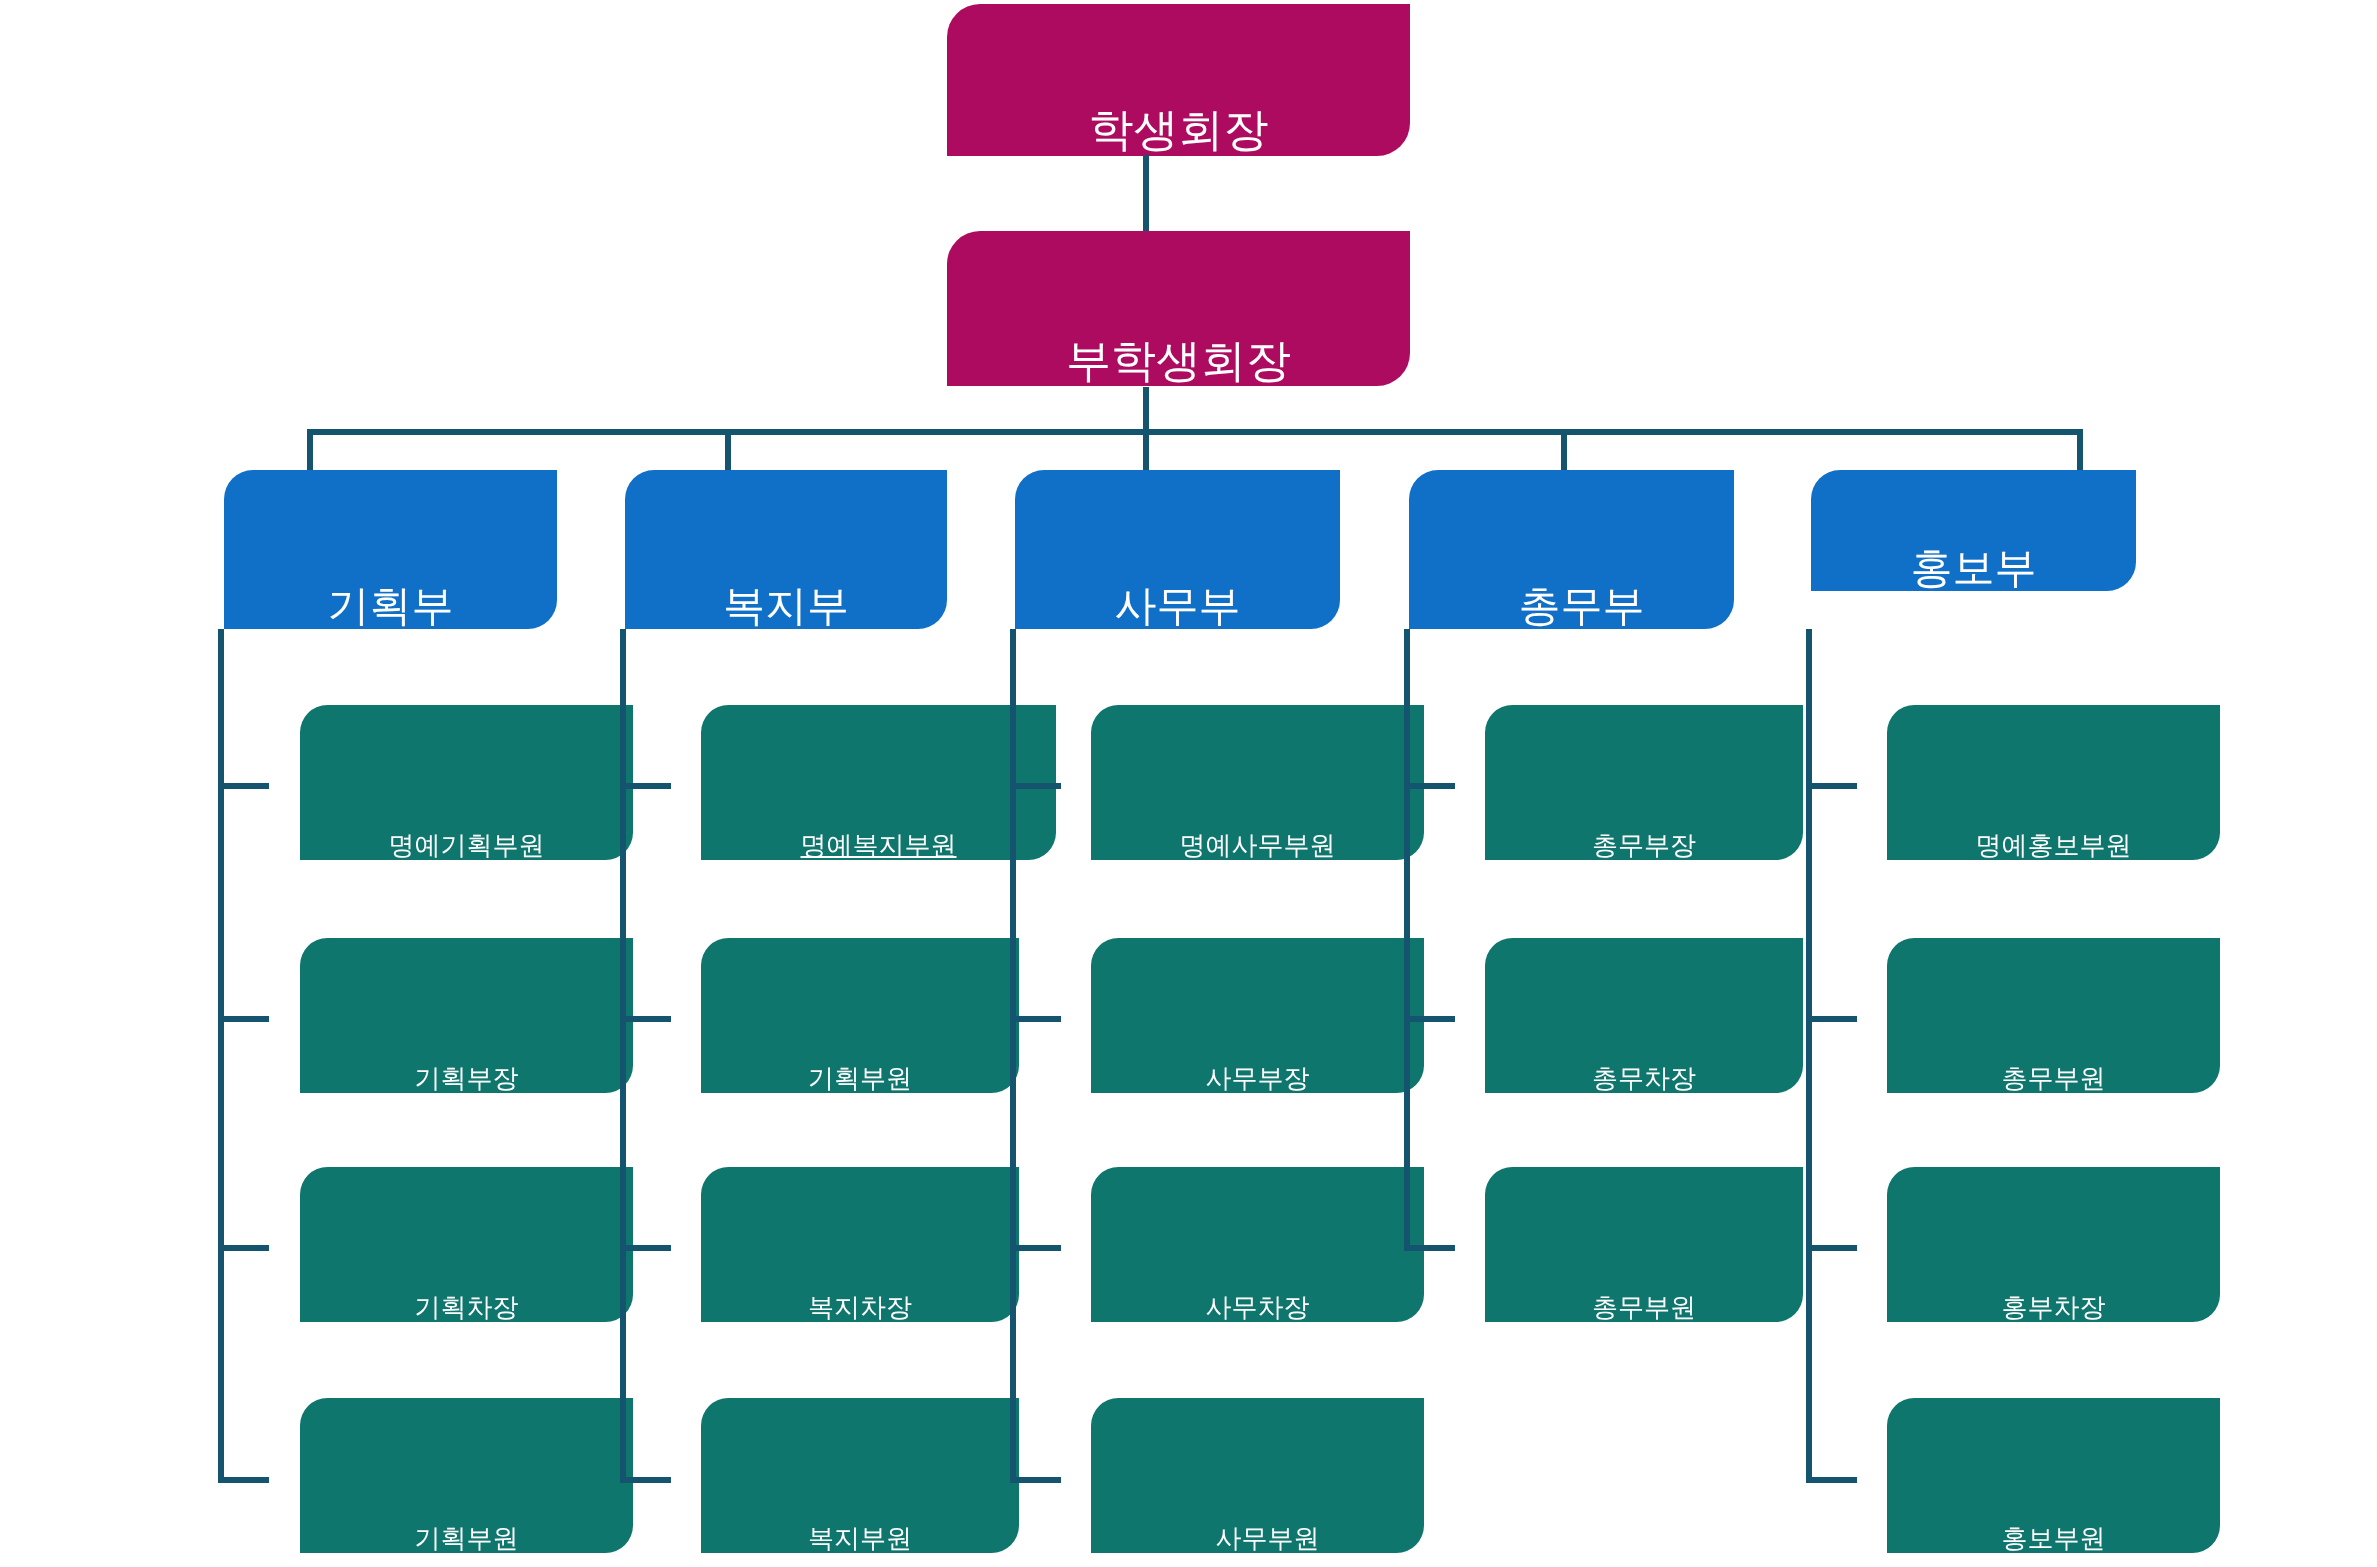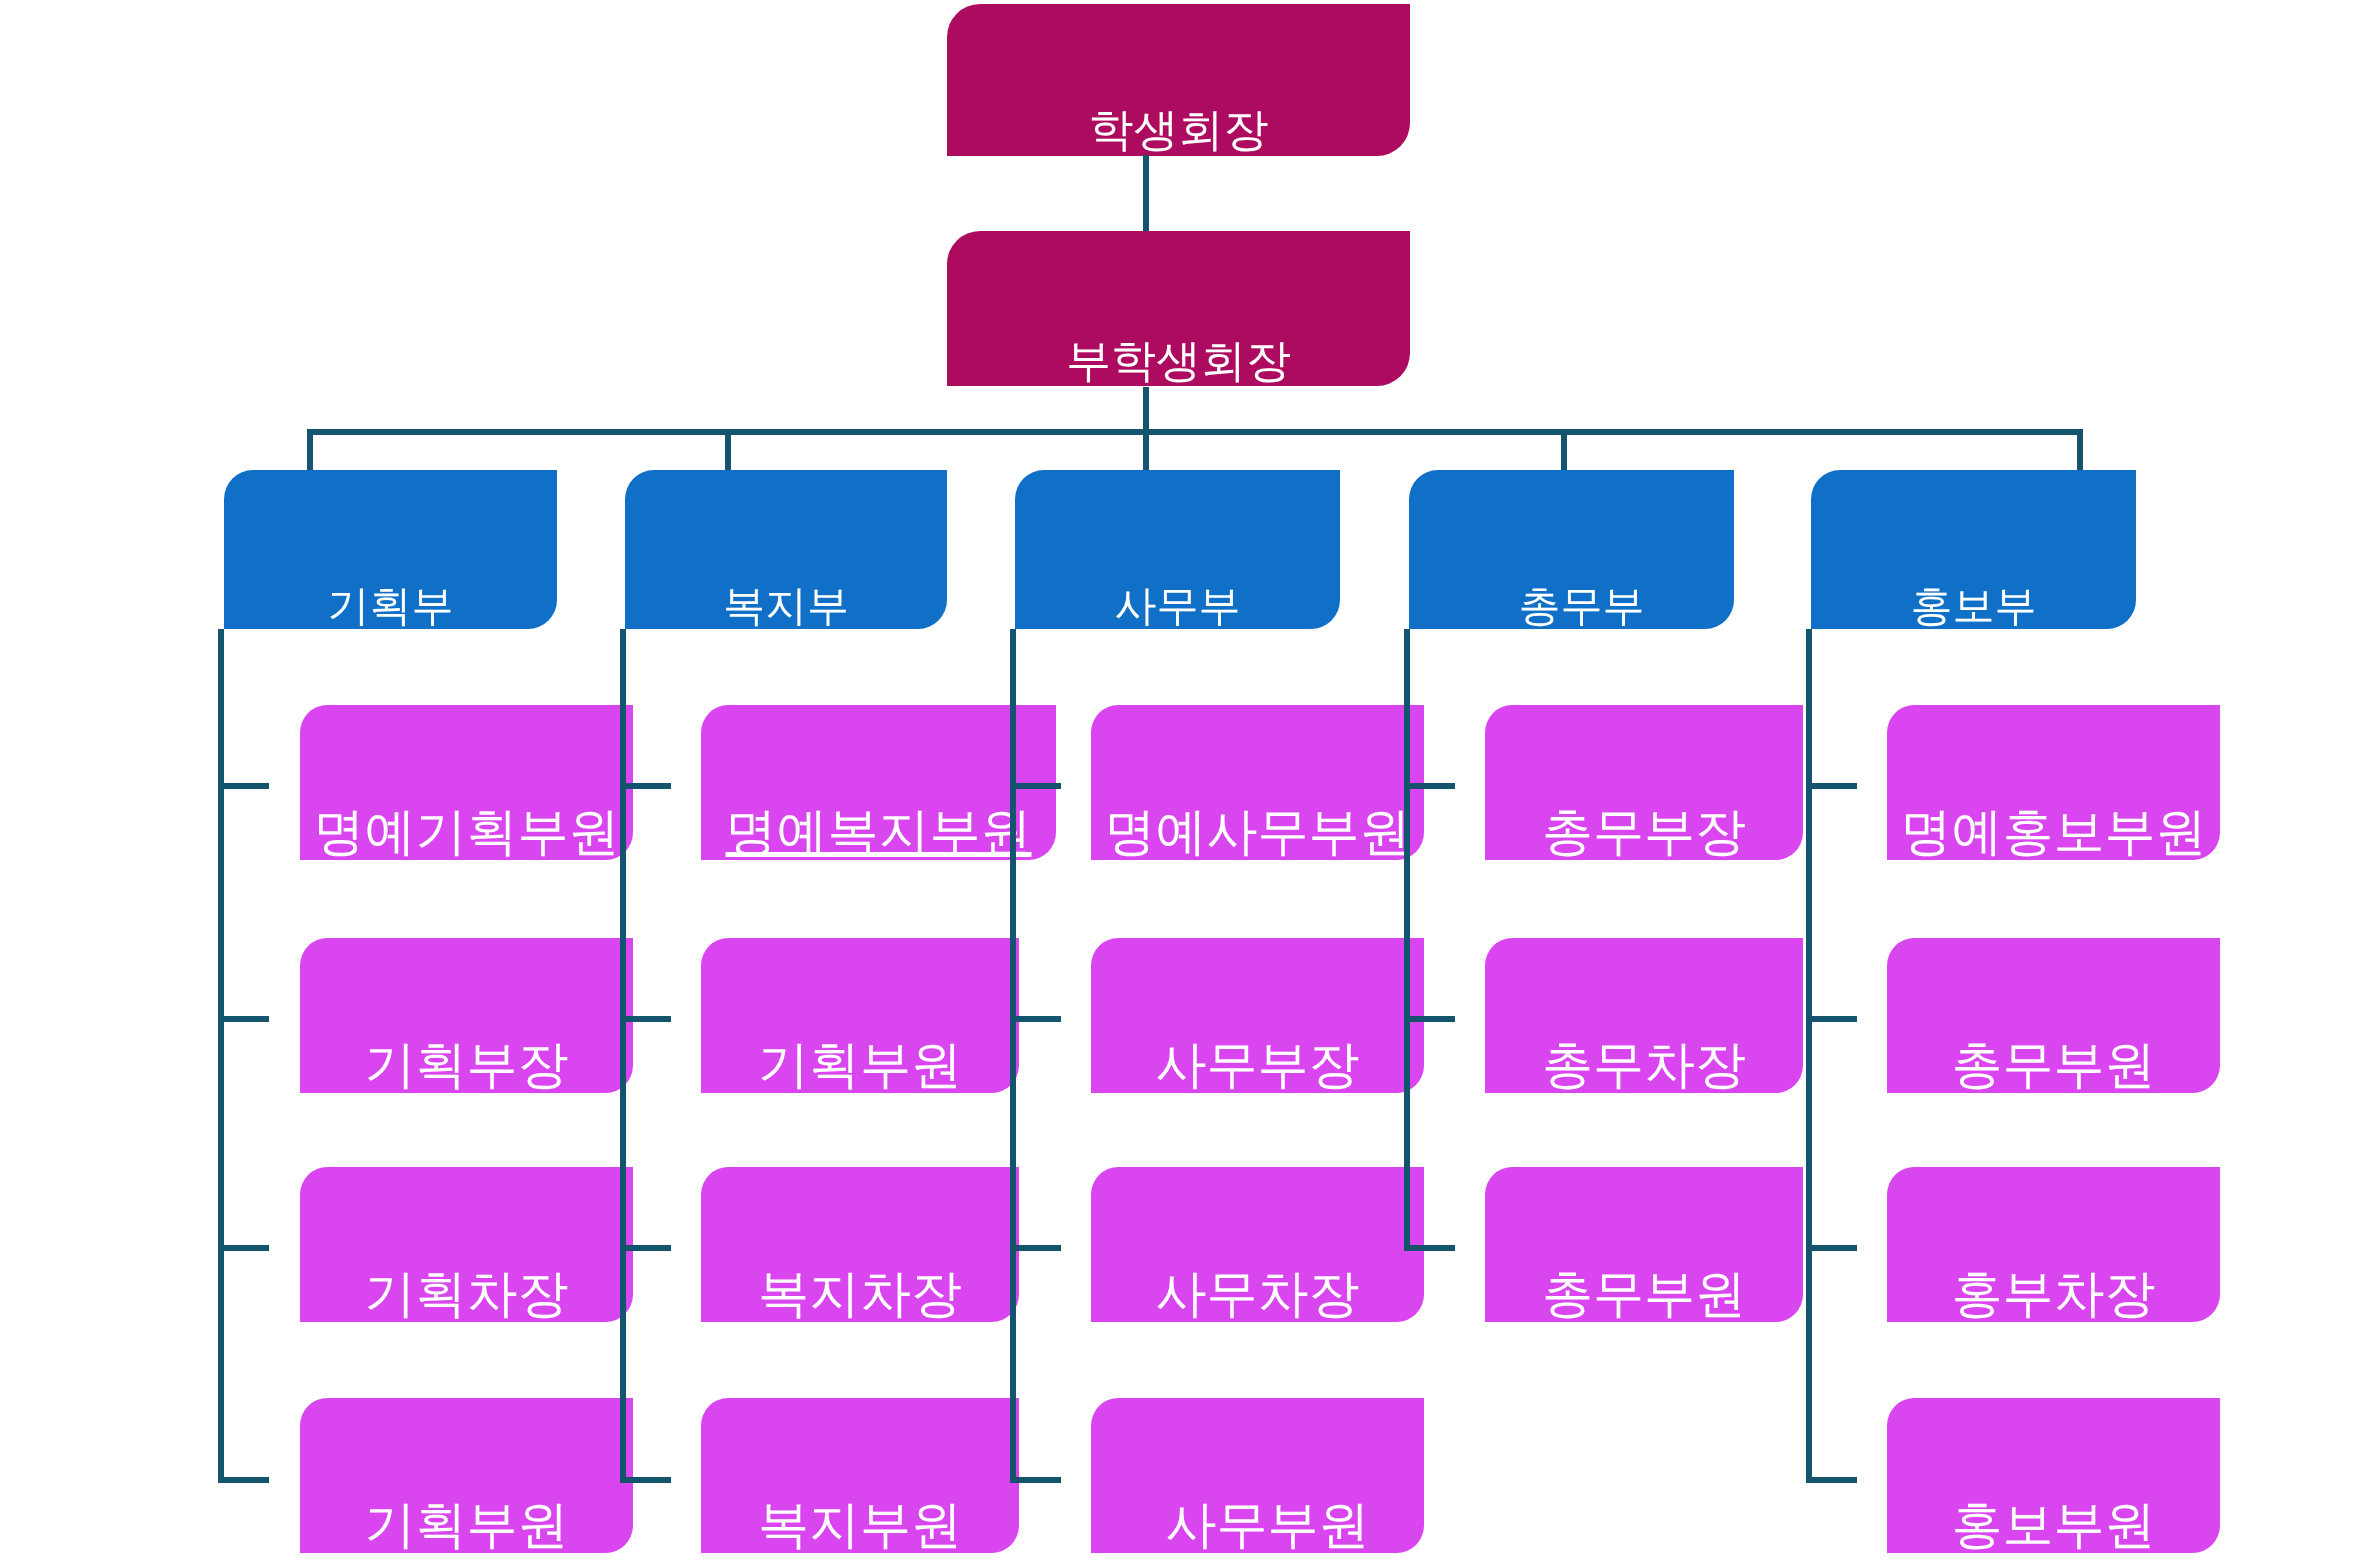--- a/index.html
+++ b/index.html
@@ -22,23 +22,23 @@
     background:#AD0B5F;
     border-radius:33px 0 33px 0;
     font-size:45px;
   }
   .node.dept{
     background:#1070C8;
     border-radius:29px 0 29px 0;
     font-size:42px;
   }
   .node.child{
-    background:#d946ef;
+    background:#0f766e;
     border-radius:27.5px 0 27.5px 0;
-    font-size:51px;
+    font-size:26px;
   }
 
   .conn{position:absolute;background:#15546F;}
   .conn.v{width:5.8px;}
   .conn.h{height:5.8px;}
 </style>
 </head>
 <body>
 
 <div id="stage">
@@ -68,21 +68,21 @@
   </div>
   <div class="node dept" style="left:593px;top:470px;width:322px;height:159px;">
     <span>복지부</span>
   </div>
   <div class="node dept" style="left:983px;top:470px;width:325px;height:159px;">
     <span>사무부</span>
   </div>
   <div class="node dept" style="left:1377px;top:470px;width:325px;height:159px;padding-left:20px;">
     <span>총무부</span>
   </div>
-  <div class="node dept" style="left:1779px;top:470px;width:325px;height:159px;">
+  <div class="node dept" style="left:1779px;top:470px;width:325px;height:121px;">
     <span>홍보부</span>
   </div>
 
   <div class="conn v" style="left:218px;top:629px;height:853px;"></div>
   <div class="conn h" style="left:218px;top:783px;width:51px;"></div>
   <div class="conn h" style="left:218px;top:1016px;width:51px;"></div>
   <div class="conn h" style="left:218px;top:1245px;width:51px;"></div>
   <div class="conn h" style="left:218px;top:1477px;width:51px;"></div>
 
   <div class="node child" style="left:268px;top:705px;width:333px;height:155px;">

